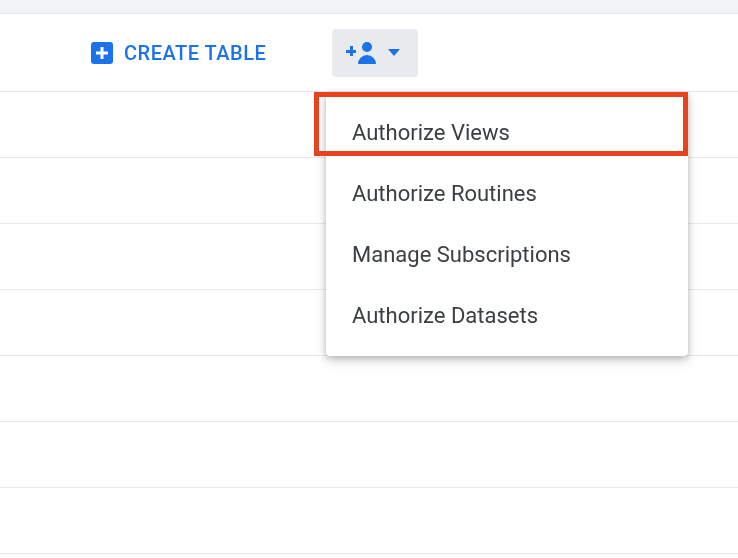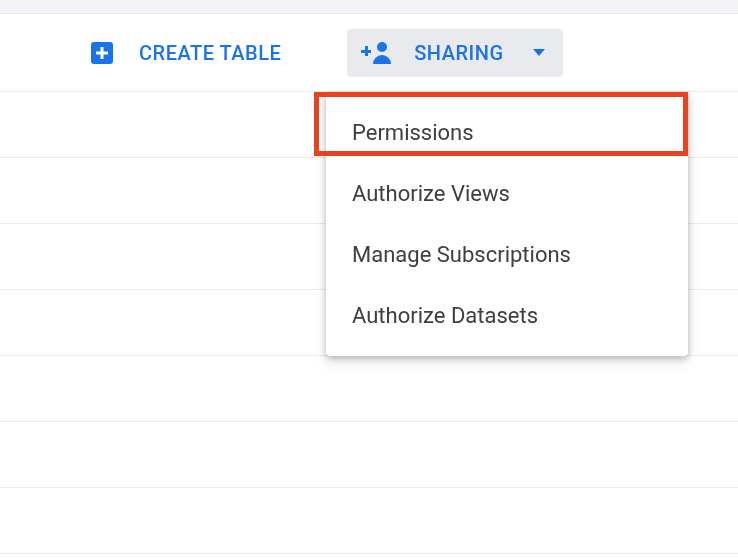--- a/index.html
+++ b/index.html
@@ -19,21 +19,21 @@
       gap: 8px;
       position: relative;
       border-bottom: 1px solid #e8eaed;
     }
     
     .toolbar-spacer-left { width: 60px; }
     
     .btn {
       display: flex;
       align-items: center;
-      gap: 25px;
+      gap: 10px;
       padding: 12px 18px;
       border: none;
       background: transparent;
       color: #1a73e8;
       font-size: 20px;
       font-weight: 500;
       letter-spacing: 0.5px;
       cursor: pointer;
       border-radius: 4px;
       font-family: inherit;
@@ -200,38 +200,37 @@
 
   <button class="btn active">
     <span class="icon-box">
       <span class="share-icon">
         <span class="share-plus-h"></span>
         <span class="share-plus-v"></span>
         <span class="share-head"></span>
         <span class="share-body"></span>
       </span>
     </span>
-    <span class="btn-label">Sharing</span>
     <span class="chevron-down"></span>
   </button>
 
   <div class="spacer-mid"></div>
 
 </div>
 
 <div class="rows">
   <div class="row"></div>
   <div class="row"></div>
   <div class="row"></div>
   <div class="row"></div>
   <div class="row"></div>
   <div class="row"></div>
   <div class="row"></div>
 </div>
 
 <div class="dropdown">
-  <div class="menu-item">Permissions</div>
   <div class="menu-item">Authorize Views</div>
+  <div class="menu-item">Authorize Routines</div>
   <div class="menu-item">Manage Subscriptions</div>
   <div class="menu-item">Authorize Datasets</div>
 </div>
 
 <div class="highlight-box"></div>
 
 </body></html>

